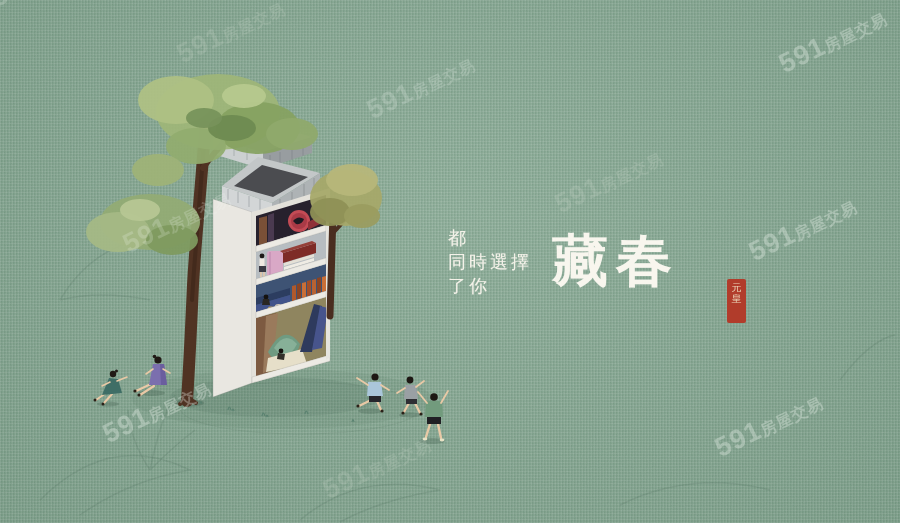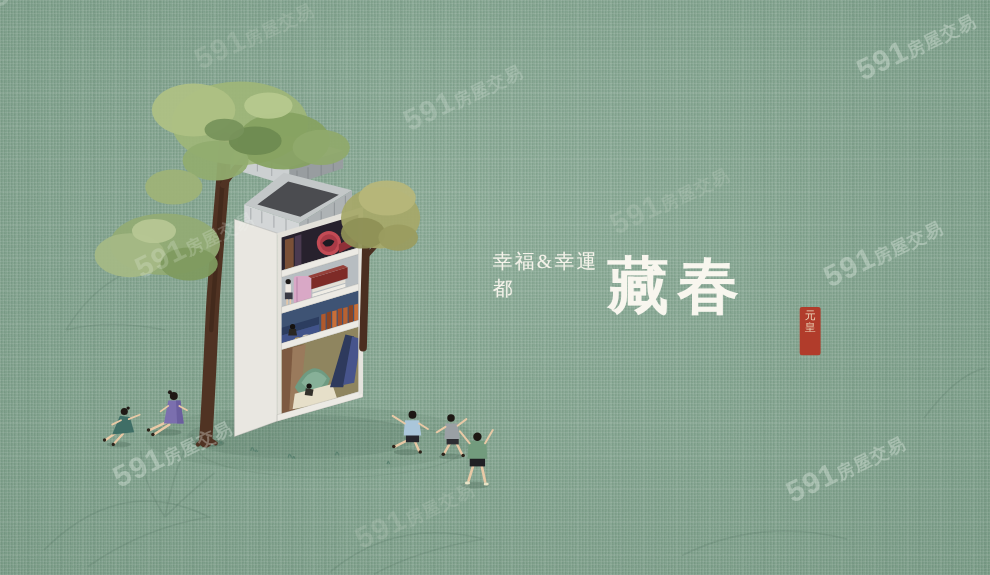--- a/index.html
+++ b/index.html
@@ -293,22 +293,23 @@
         <polygon points="427,416 441,416 441,424 427,424" fill="#202024"></polygon>
         <polygon points="426,401 442,401 443,417 425,417" fill="#729b7d"></polygon>
         <line x1="427" y1="403" x2="418" y2="392" stroke="#e9c9a6" stroke-width="1.8"></line>
         <line x1="441" y1="403" x2="448" y2="391" stroke="#e9c9a6" stroke-width="1.8"></line>
         <circle cx="434" cy="397" r="3.8" fill="#1d1713"></circle>
       </g>
     </g>
   </svg>
 
   <div class="tagline">
-    <div>幸福&amp;幸運</div>
     <div>都</div>
+    <div class="ls3">同時選擇</div>
+    <div class="ls3">了你</div>
   </div>
 
   <div class="title">藏春</div>
 
   <div class="seal">元皇</div>
 
   <span class="wm" style="left:-14px;top:-14px"><b class="num">591</b></span>
   <span class="wm f" style="left:172px;top:42px"><b class="num">591</b><i class="suf">房屋交易</i></span>
   <span class="wm" style="left:362px;top:98px"><b class="num">591</b><i class="suf">房屋交易</i></span>
   <span class="wm f" style="left:550px;top:192px"><b class="num">591</b><i class="suf">房屋交易</i></span>

